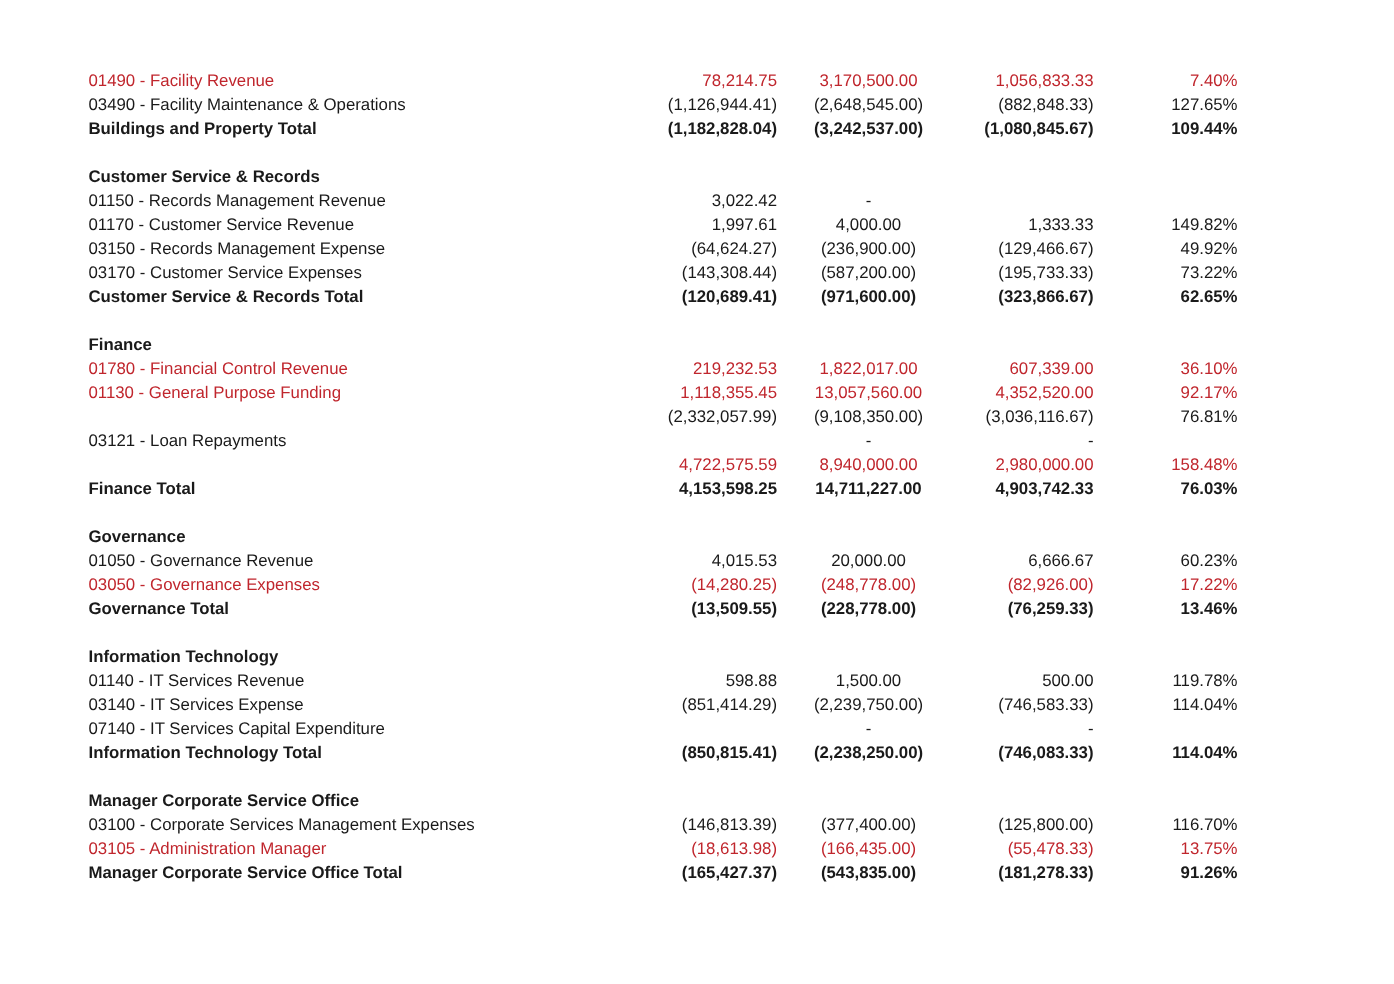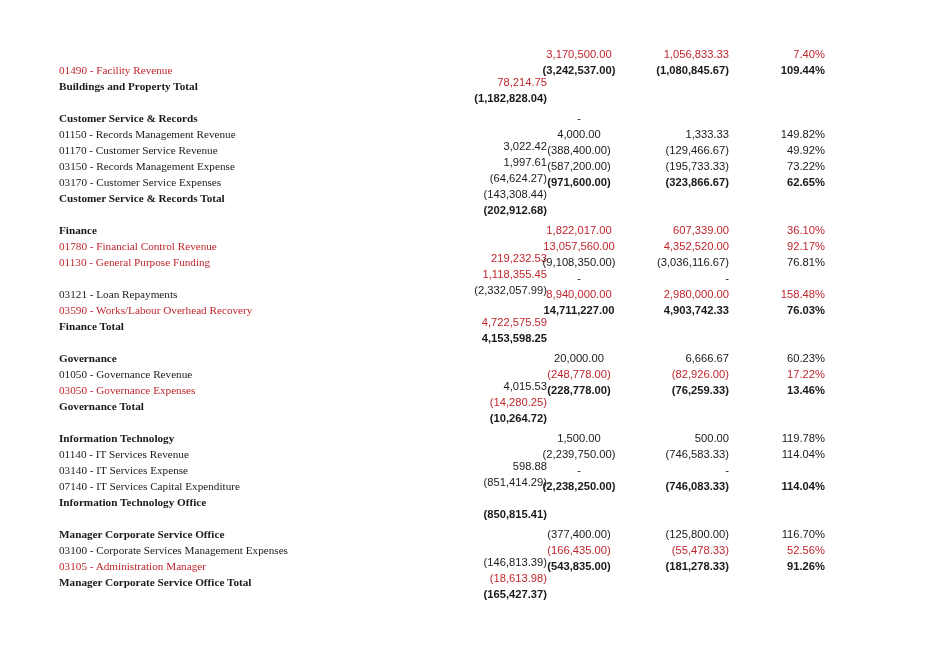--- a/index.html
+++ b/index.html
@@ -1,41 +1,48 @@
 <!DOCTYPE html>
 <html><head>
 <meta charset="utf-8">
 <style>
   html, body { margin: 0; padding: 0; background: #ffffff; }
   body { width: 929px; height: 656px; position: relative; overflow: hidden;
          font-family: "Liberation Sans", sans-serif; font-size: 11.2px; color: #1a1a1a; }
   #sheet { position: absolute; left: 59px; top: 46px; width: 780px; }
   .row { position: relative; height: 16px; line-height: 16px; white-space: nowrap; }
-  .row .label { position: absolute; left: 0; top: 16px; font-family: Liberation Serif, serif; }
+  .row .label { position: absolute; left: 0; top: 0; }
   .row .c { position: absolute; top: 0; text-align: right; }
-  .row .c0 { right: 292px; width: 120px; margin-top: 28px; }
+  .row .c0 { right: 321px; width: 120px; }
   .row .c1 { right: 200px; width: 120px; text-align: center; }
   .row .c2 { right: 110px; width: 120px; }
   .row .c3 { right: 14px; width: 70px; }
   .row.bold { font-weight: bold; }
   .row.header { font-weight: bold; }
   .row.blank { height: 16px; }
   .red { color: #c0262d; }
 </style>
 </head>
 <body>
 
 <div id="sheet">
     <div class="row red">
       <span class="label">01490 - Facility Revenue</span>
       <span class="c c0">78,214.75</span>
       <span class="c c1">3,170,500.00</span>
       <span class="c c2">1,056,833.33</span>
       <span class="c c3">7.40%</span>
     </div>
+    <div class="row">
+      <span class="label">03490 - Facility Maintenance &amp; Operations</span>
+      <span class="c c0">(1,126,944.41)</span>
+      <span class="c c1">(2,648,545.00)</span>
+      <span class="c c2">(882,848.33)</span>
+      <span class="c c3">127.65%</span>
+    </div>
     <div class="row bold">
       <span class="label">Buildings and Property Total</span>
       <span class="c c0">(1,182,828.04)</span>
       <span class="c c1">(3,242,537.00)</span>
       <span class="c c2">(1,080,845.67)</span>
       <span class="c c3">109.44%</span>
     </div>
     <div class="row blank"></div>
     <div class="row header">
       <span class="label">Customer Service &amp; Records</span>
@@ -50,34 +57,34 @@
     <div class="row">
       <span class="label">01170 - Customer Service Revenue</span>
       <span class="c c0">1,997.61</span>
       <span class="c c1">4,000.00</span>
       <span class="c c2">1,333.33</span>
       <span class="c c3">149.82%</span>
     </div>
     <div class="row">
       <span class="label">03150 - Records Management Expense</span>
       <span class="c c0">(64,624.27)</span>
-      <span class="c c1">(388,400.00)</span>
+      <span class="c c1">(236,900.00)</span>
       <span class="c c2">(129,466.67)</span>
       <span class="c c3">49.92%</span>
     </div>
     <div class="row">
       <span class="label">03170 - Customer Service Expenses</span>
       <span class="c c0">(143,308.44)</span>
       <span class="c c1">(587,200.00)</span>
       <span class="c c2">(195,733.33)</span>
       <span class="c c3">73.22%</span>
     </div>
     <div class="row bold">
       <span class="label">Customer Service &amp; Records Total</span>
-      <span class="c c0">(202,912.68)</span>
+      <span class="c c0">(120,689.41)</span>
       <span class="c c1">(971,600.00)</span>
       <span class="c c2">(323,866.67)</span>
       <span class="c c3">62.65%</span>
     </div>
     <div class="row blank"></div>
     <div class="row header">
       <span class="label">Finance</span>
     </div>
     <div class="row red">
       <span class="label">01780 - Financial Control Revenue</span>
@@ -100,21 +107,20 @@
       <span class="c c3">76.81%</span>
     </div>
     <div class="row">
       <span class="label">03121 - Loan Repayments</span>
       <span class="c c0"></span>
       <span class="c c1">-</span>
       <span class="c c2">-</span>
       <span class="c c3"></span>
     </div>
     <div class="row red">
-      <span class="label">03590 - Works/Labour Overhead Recovery</span>
       <span class="c c0">4,722,575.59</span>
       <span class="c c1">8,940,000.00</span>
       <span class="c c2">2,980,000.00</span>
       <span class="c c3">158.48%</span>
     </div>
     <div class="row bold">
       <span class="label">Finance Total</span>
       <span class="c c0">4,153,598.25</span>
       <span class="c c1">14,711,227.00</span>
       <span class="c c2">4,903,742.33</span>
@@ -133,21 +139,21 @@
     </div>
     <div class="row red">
       <span class="label">03050 - Governance Expenses</span>
       <span class="c c0">(14,280.25)</span>
       <span class="c c1">(248,778.00)</span>
       <span class="c c2">(82,926.00)</span>
       <span class="c c3">17.22%</span>
     </div>
     <div class="row bold">
       <span class="label">Governance Total</span>
-      <span class="c c0">(10,264.72)</span>
+      <span class="c c0">(13,509.55)</span>
       <span class="c c1">(228,778.00)</span>
       <span class="c c2">(76,259.33)</span>
       <span class="c c3">13.46%</span>
     </div>
     <div class="row blank"></div>
     <div class="row header">
       <span class="label">Information Technology</span>
     </div>
     <div class="row">
       <span class="label">01140 - IT Services Revenue</span>
@@ -164,21 +170,21 @@
       <span class="c c3">114.04%</span>
     </div>
     <div class="row">
       <span class="label">07140 - IT Services Capital Expenditure</span>
       <span class="c c0"></span>
       <span class="c c1">-</span>
       <span class="c c2">-</span>
       <span class="c c3"></span>
     </div>
     <div class="row bold">
-      <span class="label">Information Technology Office</span>
+      <span class="label">Information Technology Total</span>
       <span class="c c0">(850,815.41)</span>
       <span class="c c1">(2,238,250.00)</span>
       <span class="c c2">(746,083.33)</span>
       <span class="c c3">114.04%</span>
     </div>
     <div class="row blank"></div>
     <div class="row header">
       <span class="label">Manager Corporate Service Office</span>
     </div>
     <div class="row">
@@ -186,21 +192,21 @@
       <span class="c c0">(146,813.39)</span>
       <span class="c c1">(377,400.00)</span>
       <span class="c c2">(125,800.00)</span>
       <span class="c c3">116.70%</span>
     </div>
     <div class="row red">
       <span class="label">03105 - Administration Manager</span>
       <span class="c c0">(18,613.98)</span>
       <span class="c c1">(166,435.00)</span>
       <span class="c c2">(55,478.33)</span>
-      <span class="c c3">52.56%</span>
+      <span class="c c3">13.75%</span>
     </div>
     <div class="row bold">
       <span class="label">Manager Corporate Service Office Total</span>
       <span class="c c0">(165,427.37)</span>
       <span class="c c1">(543,835.00)</span>
       <span class="c c2">(181,278.33)</span>
       <span class="c c3">91.26%</span>
     </div>
   </div>
 

